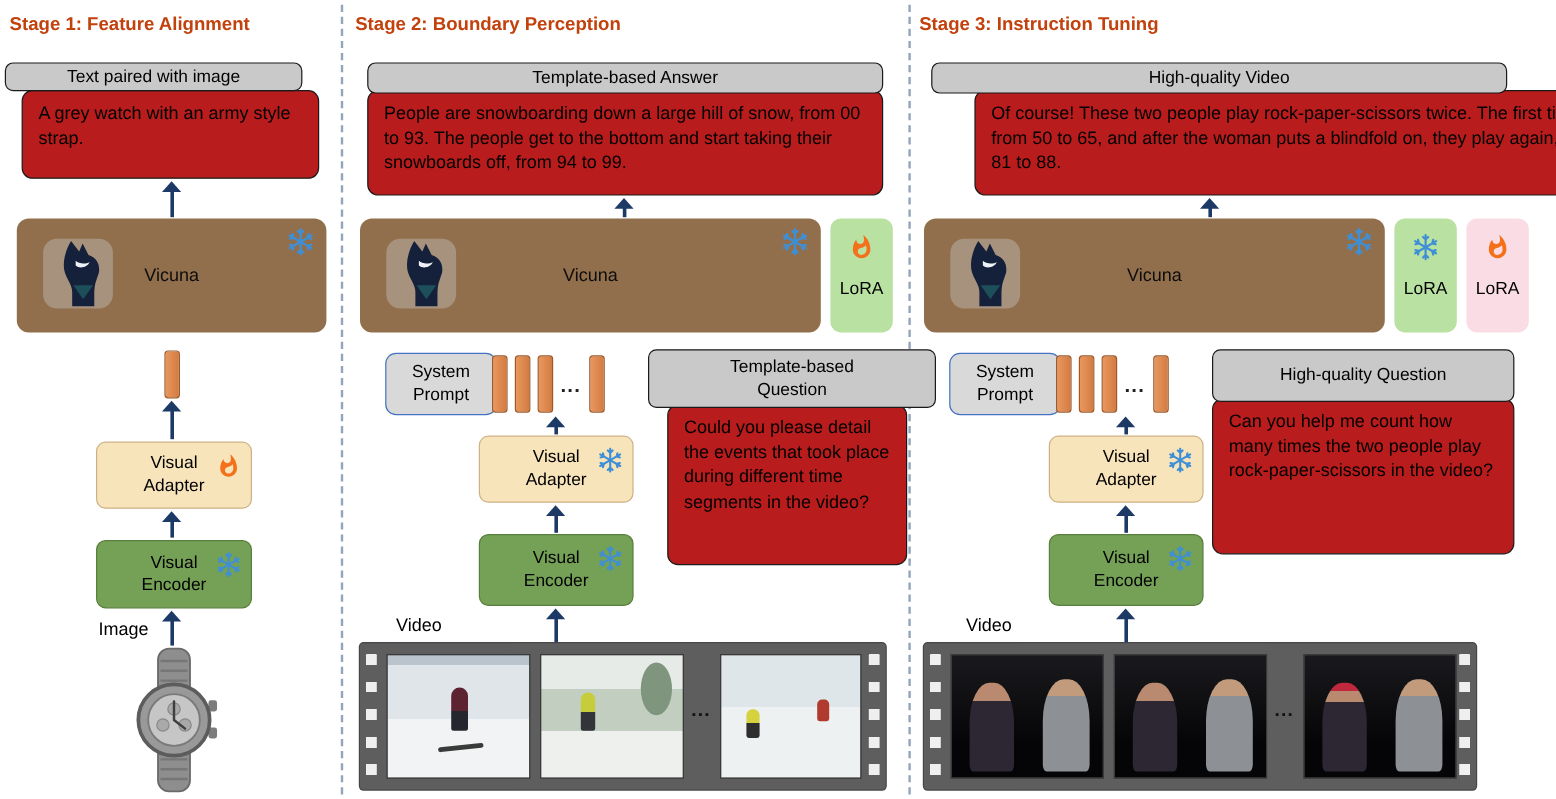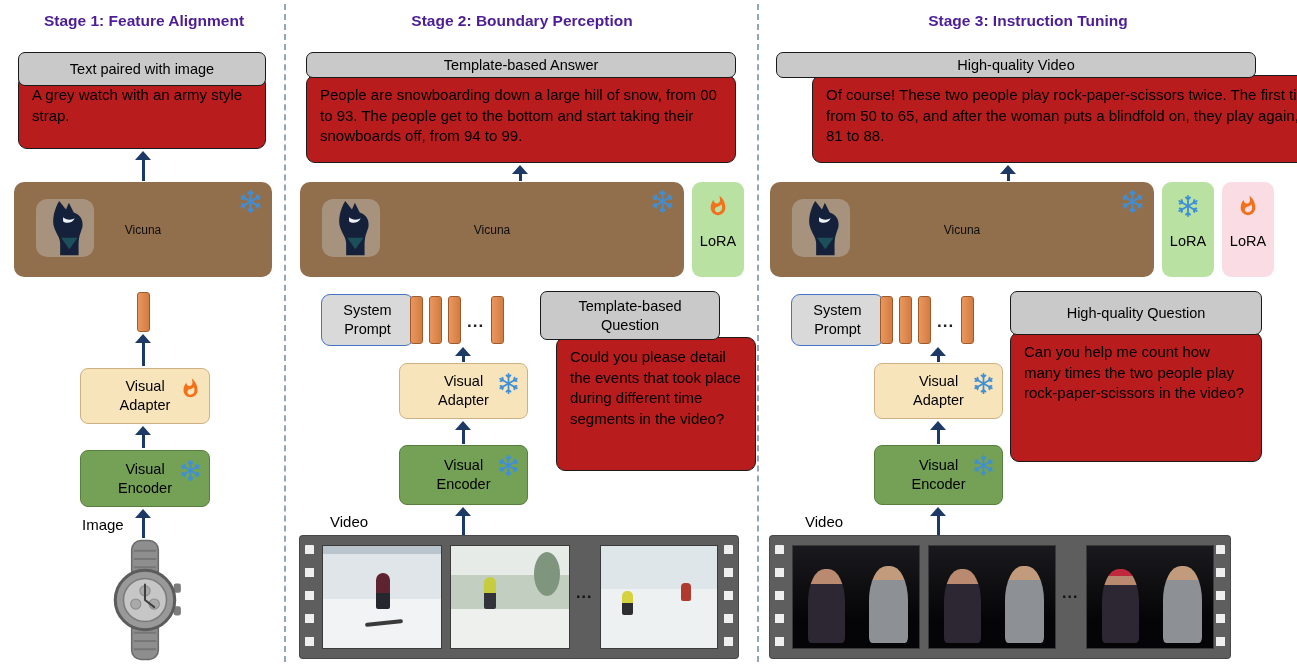--- a/index.html
+++ b/index.html
@@ -1,19 +1,19 @@
 <!DOCTYPE html>
 <html><head>
 <meta charset="utf-8">
 <style>
   * { margin:0; padding:0; box-sizing:border-box; }
   body { font-family:"Liberation Sans", sans-serif; background:#ffffff; }
   #canvas { position:relative; width:1297px; height:666px; background:#fff; overflow:hidden; }
 
-  .stage-title { position:absolute; font-weight:bold; font-size:15.5px; color:#4c1d95; text-align:center; }
+  .stage-title { position:absolute; font-weight:bold; font-size:15.5px; color:#c2410c; }
   #t1 { left:8px; top:12px; width:272px; }
   #t2 { left:296px; top:12px; width:452px; }
   #t3 { left:766px; top:12px; width:524px; }
 
   .sep { position:absolute; top:4px; bottom:4px; width:0; border-left:2px dashed #93a5ba; }
   #sep1 { left:284px; } #sep2 { left:757px; }
 
   .gray-box { position:absolute; background:#c9c9c9; border:1.5px solid #1a1a1a; border-radius:7px;
     display:flex; align-items:center; justify-content:center; text-align:center;
     font-size:14.5px; color:#000; z-index:3; line-height:1.25; }
@@ -21,21 +21,21 @@
     font-size:15px; color:#000; padding:9px 13px; line-height:1.38; z-index:2; }
 
   .arrow { position:absolute; width:16px; z-index:1; }
   .arrow .head { position:absolute; display:block; top:0; left:50%; margin-left:-8px; width:0; height:0;
     border-left:8px solid transparent; border-right:8px solid transparent; border-bottom:9px solid #1d3a66; }
   .arrow .shaft { position:absolute; display:block; left:50%; margin-left:-1.5px; top:7px; bottom:0;
     width:3px; background:#1d3a66; }
 
   .vicuna { position:absolute; background:#926f4c; border-radius:10px; }
   .vicuna .label { position:absolute; inset:0; display:flex; align-items:center; justify-content:center;
-    font-size:12px; color:#0d0d0d; }
+    font-size:15px; color:#0d0d0d; }
   .vicuna .llama { position:absolute; left:20px; top:15px; width:62px; height:62px; }
   .vicuna .snow { position:absolute; right:10px; top:8px; width:23px; height:23px; }
 
   .lora { position:absolute; border-radius:9px; display:flex; flex-direction:column; align-items:center;
     padding-top:13px; gap:16px; font-size:14.5px; color:#000; }
   .lora.green { background:#b9e1a2; }
   .lora.pink  { background:#fadde4; }
   .lora svg { width:22px; height:22px; }
 
   .module { position:absolute; border-radius:8px; font-size:14.5px; color:#000;
@@ -82,21 +82,21 @@
   
   .df { background:linear-gradient(180deg,#1a1a1e,#050507 72%); }
   .df .p { position:absolute; bottom:5%; }
   .df .pL { left:12%; width:29%; height:72%; border-radius:45% 45% 8% 8%;
     background:linear-gradient(180deg,#b98a6f 0 20%, #2c2733 20%); }
   .df .pR { right:9%; width:31%; height:75%; border-radius:45% 45% 8% 8%;
     background:linear-gradient(180deg,#c29b7d 0 18%, #8d9196 18%); }
   .df .pRed { background:linear-gradient(180deg,#c0293d 0 9%, #b98a6f 9% 22%, #2c2733 22%); }
 
   
-  #s1-header { left:18px; top:52px; width:248px; height:34px; }
+  #s1-header { left:4px; top:52px; width:248px; height:24px; }
   #s1-answer { left:18px; top:75px; width:248px; height:74px; }
   #s1-arrow-top { left:135px; top:151px; height:30px; }
   #s1-vicuna { left:14px; top:182px; width:258px; height:95px; }
   #s1-token { left:137px; top:292px; height:40px; }
   #s1-arrow-tok { left:135px; top:334px; height:32px; }
   #s1-adapter { left:80px; top:368px; width:130px; height:56px; }
   #s1-arrow-ae { left:135px; top:426px; height:22px; }
   #s1-encoder { left:80px; top:450px; width:130px; height:57px; }
   #s1-arrow-img { left:135px; top:509px; height:29px; }
   #s1-input-label { left:82px; top:516px; }
@@ -107,21 +107,21 @@
   #s2-answer { left:306px; top:75px; width:430px; height:88px; }
   #s2-arrow-top { left:512px; top:165px; height:16px; }
   #s2-vicuna { left:300px; top:182px; width:384px; height:95px; }
   #s2-lora { left:692px; top:182px; width:52px; height:95px; }
   #s2-sysprompt { left:306px; top:294px; width:93px; height:52px; }
   #s2-tok1 { left:410px; top:296px; height:48px; }
   #s2-tok2 { left:429px; top:296px; height:48px; }
   #s2-tok3 { left:448px; top:296px; height:48px; }
   #s2-tok-ell { left:467px; top:312px; }
   #s2-tok4 { left:491px; top:296px; height:48px; }
-  #s2-qheader { left:540px; top:291px; width:180px; height:49px; }
+  #s2-qheader { left:540px; top:291px; width:240px; height:49px; }
   #s2-qheader .wrap { max-width:145px; }
   #s2-question { left:540px; top:337px; width:200px; height:134px;margin-left:16px; }
   #s2-adapter { left:399px; top:363px; width:129px; height:56px; }
   #s2-arrow-tok { left:455px; top:347px; height:15px; }
   #s2-arrow-ae { left:455px; top:421px; height:23px; }
   #s2-encoder { left:399px; top:445px; width:129px; height:60px; }
   #s2-arrow-vid { left:455px; top:507px; height:28px; }
   #s2-input-label { left:330px; top:513px; }
   #s2-film { left:300px; top:536px; width:438px; height:122px; }
   #s2-f1 { left:22px; width:120px; }

